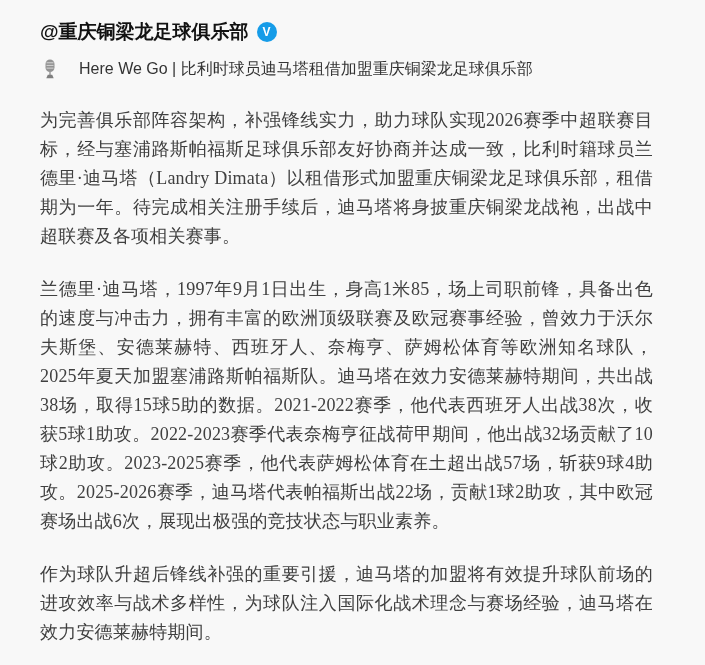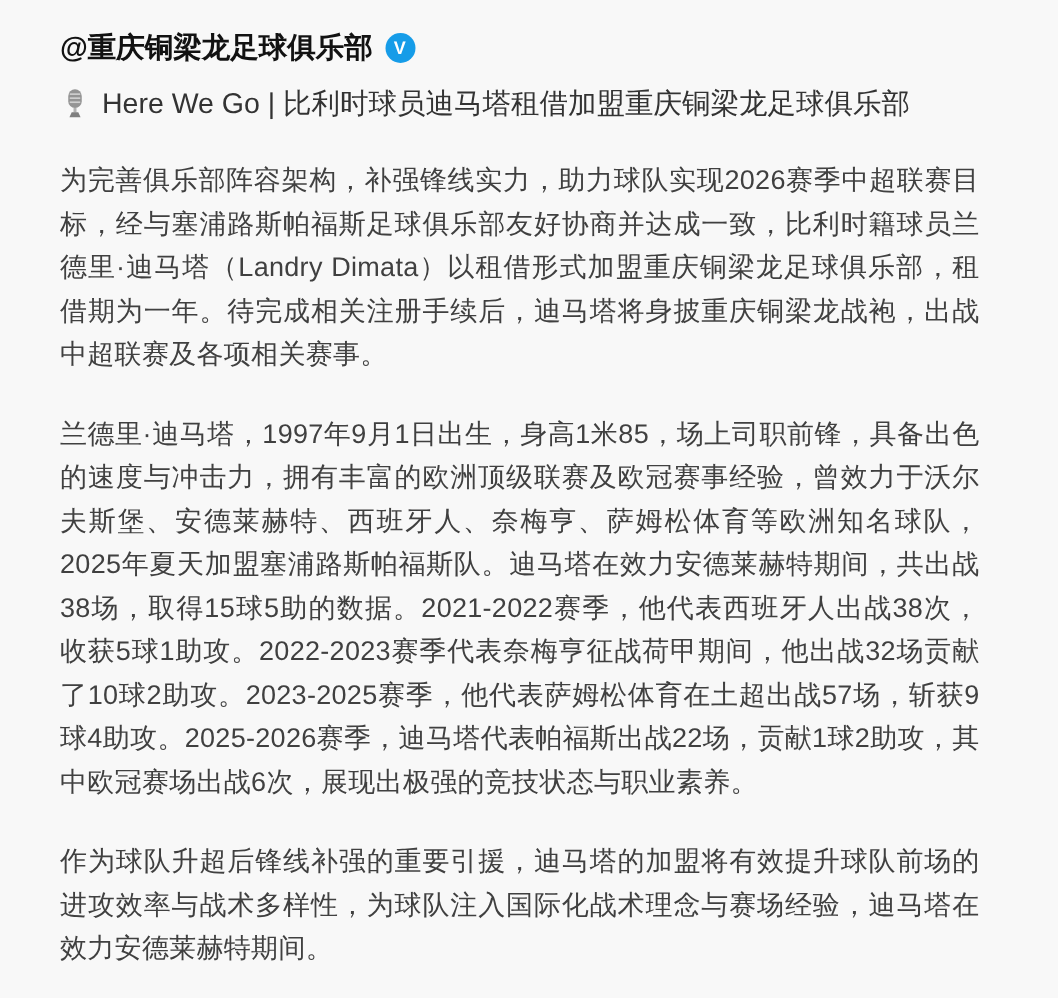--- a/index.html
+++ b/index.html
@@ -42,41 +42,42 @@
     display: flex;
     align-items: center;
     justify-content: center;
     flex: 0 0 auto;
     line-height: 1;
   }
   .headline-row {
     margin-top: 11px;
     display: flex;
     align-items: center;
-    gap: 8px;
-    font-size: 19px;
+    gap: 19px;
+    font-size: 16px;
     color: #333333;
     height: 26px;
   }
   .mic-icon {
     width: 20px;
     height: 20px;
     flex: 0 0 auto;
     display: block;
   }
   .headline-text {
     white-space: nowrap;
   }
   .body-text p {
     margin: 24px 0 0 0;
     font-size: 18px;
     line-height: 29px;
     color: #404040;
     text-align: justify;
     letter-spacing: 0.2px;
+    font-family: Liberation Serif, serif;
   }
 </style>
 </head>
 <body>
 
 <div class="post">
 
   <div class="account-row">
     <span class="account-name">@重庆铜梁龙足球俱乐部</span>
     <span class="verified-badge">

